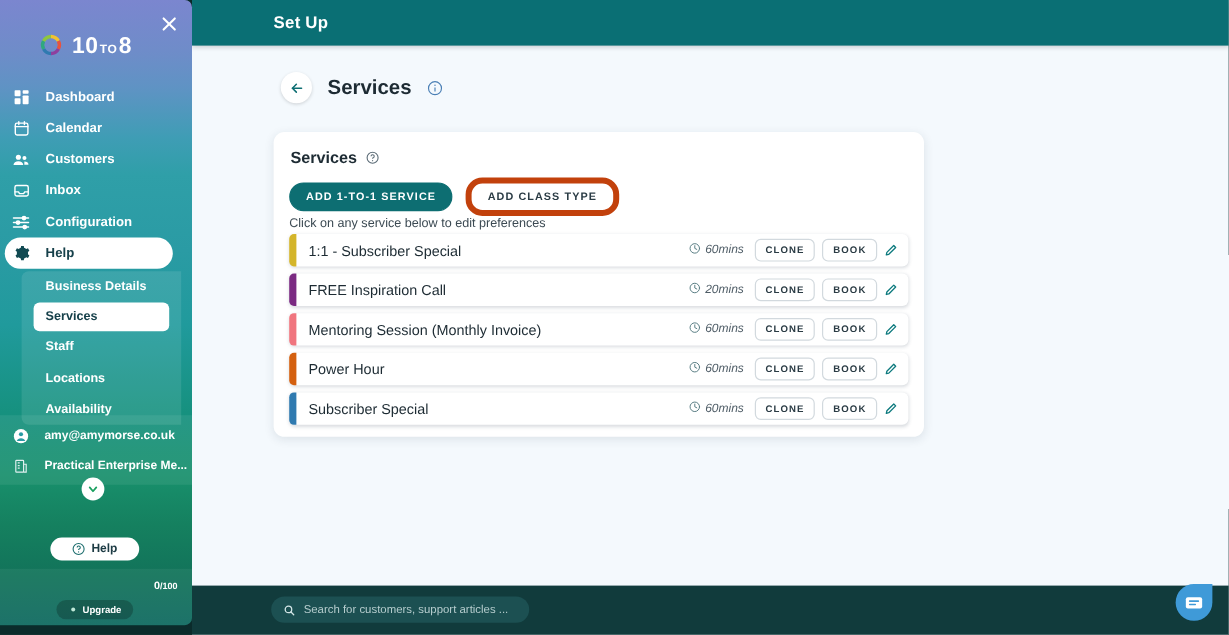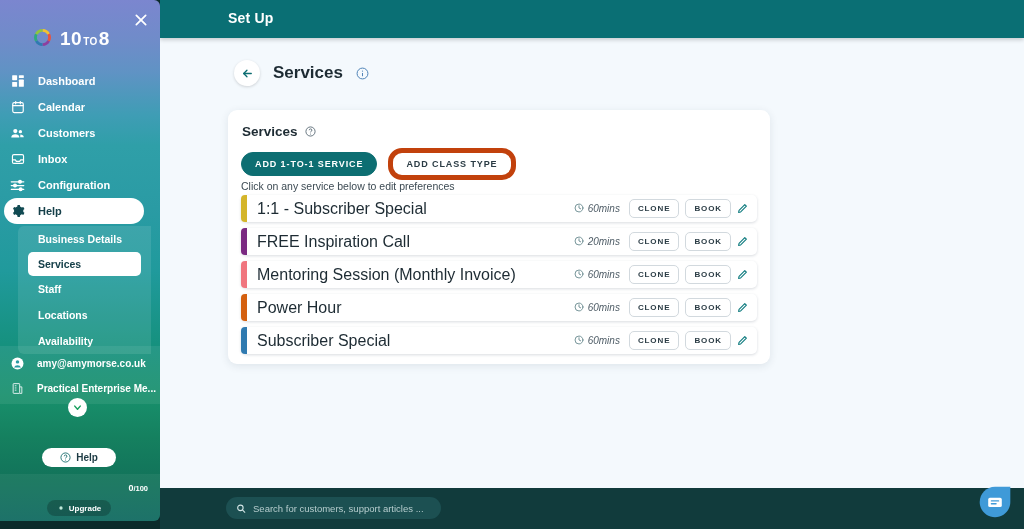--- a/index.html
+++ b/index.html
@@ -78,21 +78,21 @@
     position: relative; height: 27px; margin-bottom: 6px;
     background: #ffffff; border-radius: 5px;
     box-shadow: 0 1px 3px rgba(30,50,70,.17);
     display: flex; align-items: center; cursor: pointer;
   }
   .srv-accent {
     position: absolute; left: 0; top: 0; width: 6px; height: 27px;
     border-radius: 4px 0 0 4px;
   }
   .srv-name {
-    margin-left: 16px; font-size: 16px; color: #1d2b33;
+    margin-left: 16px; font-size: 12px; color: #1d2b33;
     flex: 1; overflow: hidden; white-space: nowrap;
   }
   .srv-dur {
     display: flex; align-items: center; gap: 4px;
     font-size: 10px; font-style: italic; color: #4e5c66;
     margin-right: 9px;
   }
   .mini-btn {
     font-size: 8px; font-weight: 700; letter-spacing: .9px;
     color: #2a3b44; background: #ffffff;

